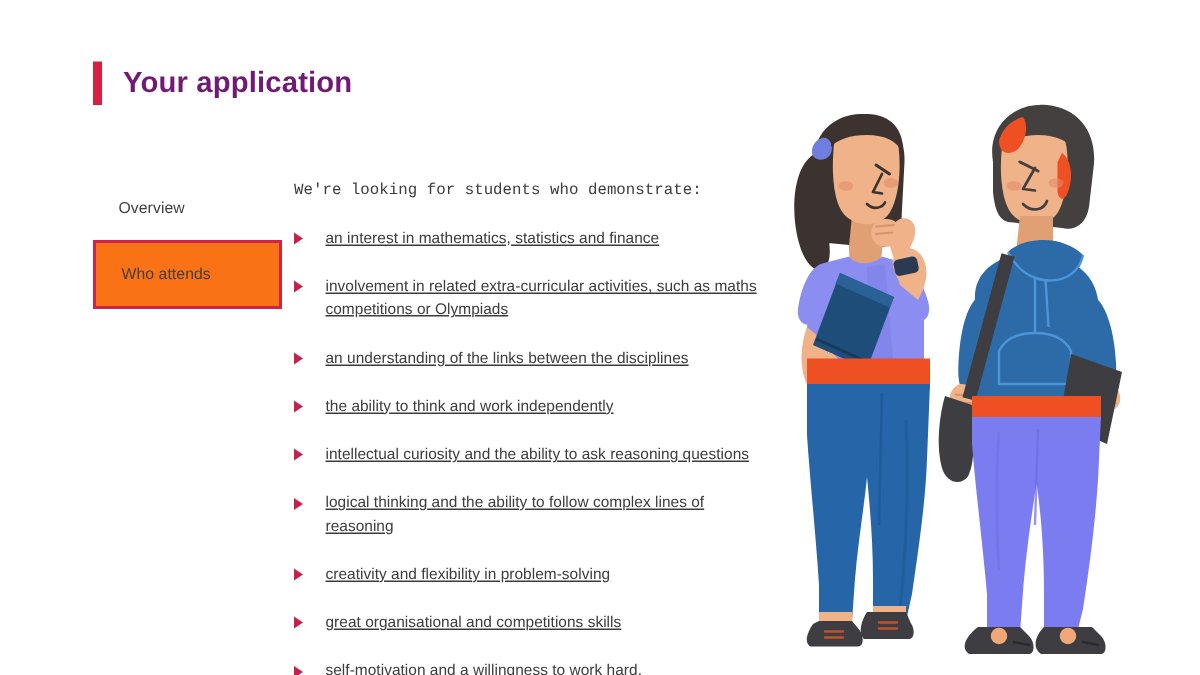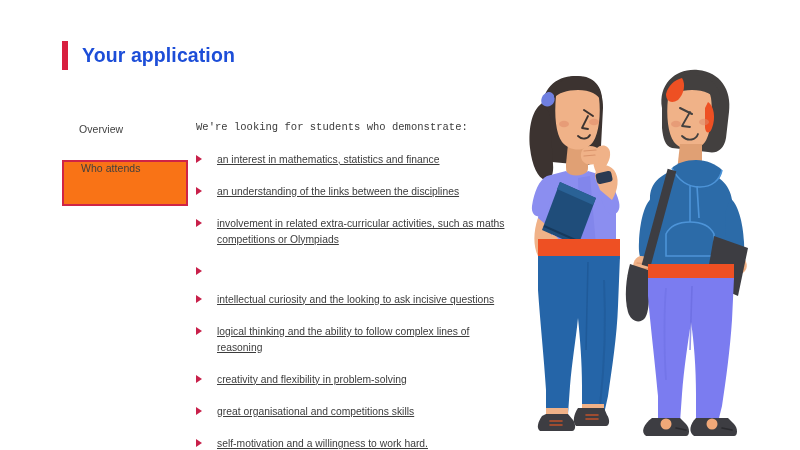--- a/index.html
+++ b/index.html
@@ -27,35 +27,36 @@
   }
   #title-accent-bar {
     width: 6px;
     height: 29px;
     background: #d81f3f;
     flex: none;
   }
   #page-title {
     font-size: 19.5px;
     font-weight: bold;
-    color: #1d4ed8;
+    color: #701a75;
     letter-spacing: 0.1px;
     white-space: nowrap;
   }
 
   
   #sidebar {
     position: absolute;
     left: 62px;
     top: 123px;
     width: 126px;
   }
   .nav-item {
     height: 31px;
     display: flex;
+    align-items: center;
     padding-left: 17px;
     box-sizing: border-box;
     font-size: 10.5px;
     color: #3f3f3f;
     letter-spacing: 0.05px;
   }
   .nav-item.selected {
     height: 46px;
     margin-top: 6px;
     border: 2px solid #cf2446;
@@ -135,32 +136,33 @@
 <section id="content">
   <div id="intro-text">We're looking for students who demonstrate:</div>
 
   <ul id="bullet-list">
     <li class="bullet-item">
       <span class="bullet-marker"></span>
       <span class="bullet-text">an interest in mathematics, statistics and finance</span>
     </li>
     <li class="bullet-item">
       <span class="bullet-marker"></span>
+      <span class="bullet-text">involvement in related extra-curricular activities, such as maths competitions or Olympiads</span>
+    </li>
+    <li class="bullet-item">
+      <span class="bullet-marker"></span>
       <span class="bullet-text">an understanding of the links between the disciplines</span>
     </li>
     <li class="bullet-item">
       <span class="bullet-marker"></span>
-      <span class="bullet-text">involvement in related extra-curricular activities, such as maths competitions or Olympiads</span>
-    </li>
-    <li class="bullet-item">
-      <span class="bullet-marker"></span>
-    </li>
-    <li class="bullet-item">
-      <span class="bullet-marker"></span>
-      <span class="bullet-text">intellectual curiosity and the looking to ask incisive questions</span>
+      <span class="bullet-text">the ability to think and work independently</span>
+    </li>
+    <li class="bullet-item">
+      <span class="bullet-marker"></span>
+      <span class="bullet-text">intellectual curiosity and the ability to ask reasoning questions</span>
     </li>
     <li class="bullet-item">
       <span class="bullet-marker"></span>
       <span class="bullet-text">logical thinking and the ability to follow complex lines of reasoning</span>
     </li>
     <li class="bullet-item">
       <span class="bullet-marker"></span>
       <span class="bullet-text">creativity and flexibility in problem-solving</span>
     </li>
     <li class="bullet-item">

